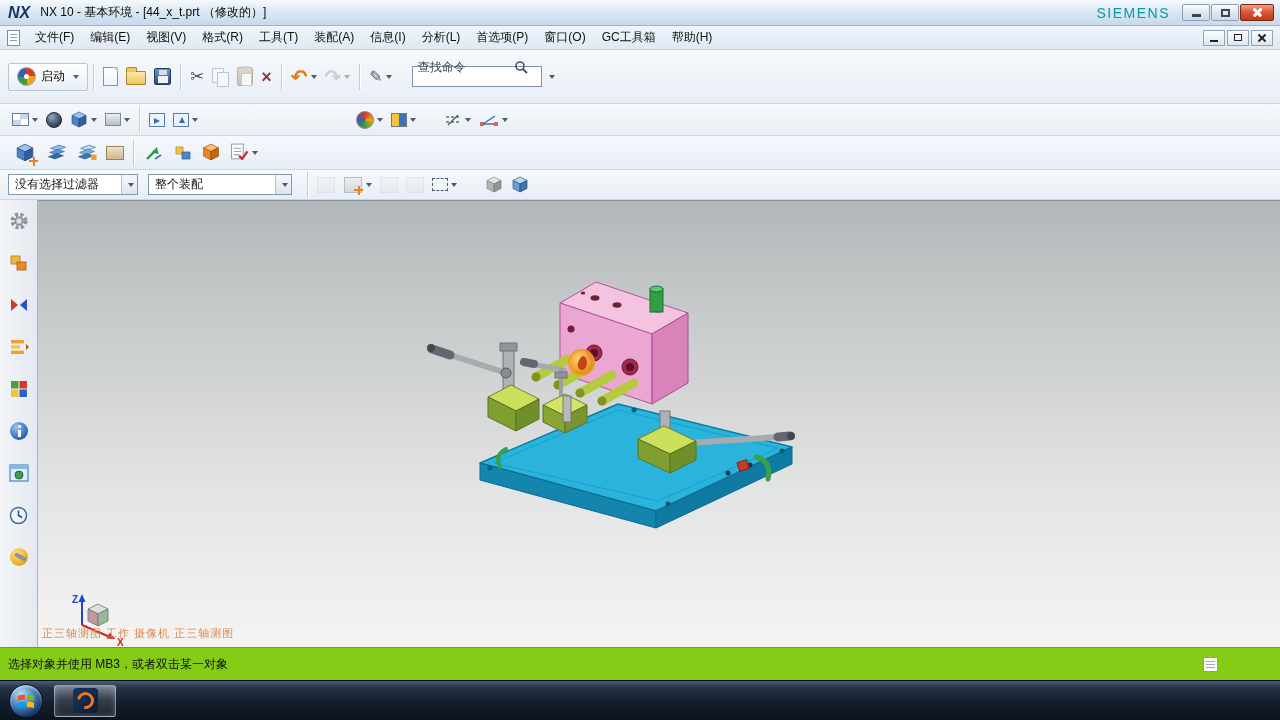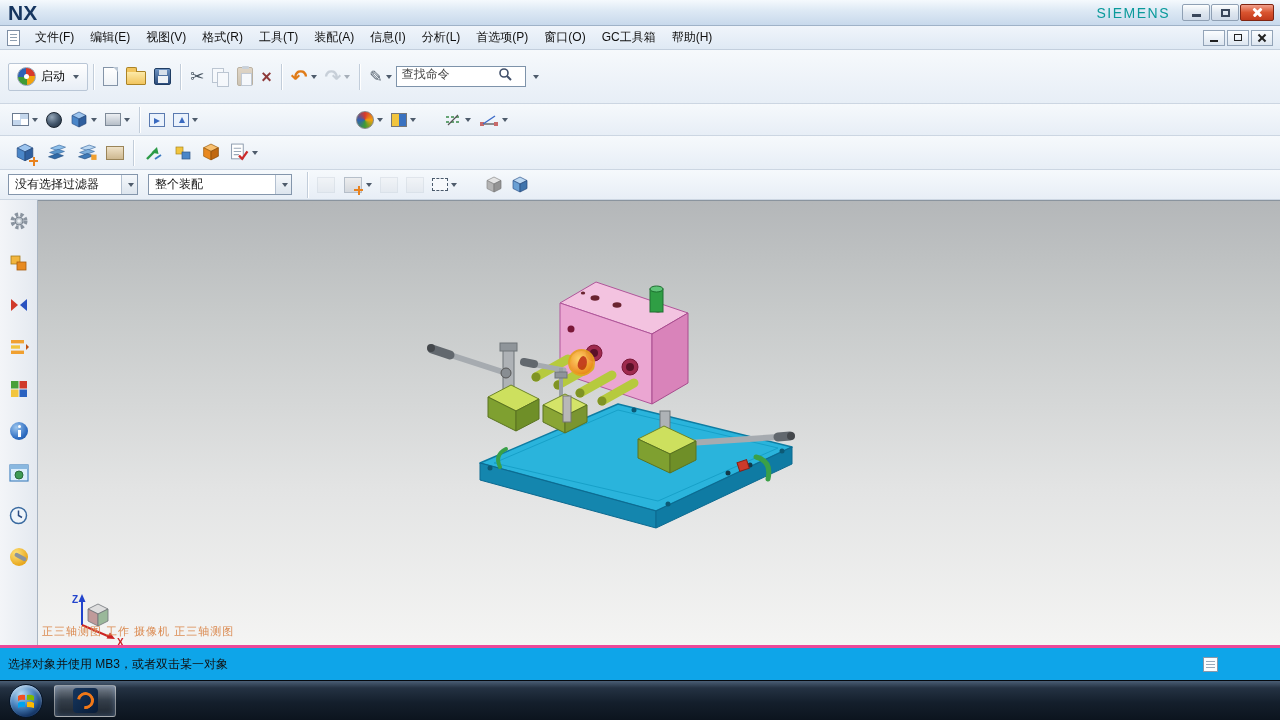--- a/index.html
+++ b/index.html
@@ -2,21 +2,21 @@
 <html><head>
 <meta charset="utf-8">
 <style>
 *{margin:0;padding:0;box-sizing:border-box}
 html,body{width:1280px;height:720px}
 body{font-family:"Liberation Sans","DejaVu Sans",sans-serif;font-size:12px;color:#111;overflow:hidden;background:#000}
 .app{position:relative;width:1280px;height:720px;display:flex;flex-direction:column;background:#e9eef5}
 
 
 .titlebar{height:26px;display:flex;align-items:center;padding:0 6px;background:linear-gradient(180deg,#f5f9fd,#dce8f4 45%,#c8d9ec);border-bottom:1px solid #9fb2c8;flex:none}
-.nx-logo{font-weight:bold;font-size:21px;color:#15355f;margin:0 10px 0 2px}
+.nx-logo{font-weight:bold;font-style:italic;font-size:16px;color:#15355f;margin:0 10px 0 2px}
 .title-text{font-size:12px;color:#0a0a0a}
 .tb-right{margin-left:auto;display:flex;align-items:center;gap:12px}
 .brand{color:#0a9a9b;font-weight:normal;font-size:14px;letter-spacing:1.5px}
 .winbtns{display:flex;gap:1px}
 .winbtn{width:28px;height:17px;border:1px solid #8fa0b4;border-radius:2px;background:linear-gradient(#fdfefe,#dfe7f0 50%,#cfdae8);display:flex;align-items:center;justify-content:center;position:relative}
 .winbtn.close{width:34px;background:linear-gradient(#f2a08c,#d9542f 50%,#c13a1c);border-color:#7e2512}
 .g-min{width:9px;height:3px;background:#39465a;margin-top:6px}
 .g-max{width:9px;height:8px;border:2px solid #39465a}
 .g-x1,.g-x2{position:absolute;width:11px;height:2.5px;background:#fff;border-radius:1px}
 .g-x1{transform:rotate(45deg)}.g-x2{transform:rotate(-45deg)}
@@ -55,21 +55,21 @@
 .i-copy{width:17px;height:18px;position:relative}
 .i-copy::before,.i-copy::after{content:"";position:absolute;width:10px;height:13px;background:#fff;border:1px solid #7e8ea2}
 .i-copy::before{left:0;top:0}.i-copy::after{left:5px;top:4px}
 .i-paste{width:16px;height:19px;background:linear-gradient(#cdb089,#a98e62);border:1px solid #7c6238;border-radius:2px;position:relative}
 .i-paste::before{content:"";position:absolute;left:3px;top:5px;width:9px;height:11px;background:#fff;border:1px solid #8a97a8}
 .i-paste::after{content:"";position:absolute;left:4px;top:-2px;width:7px;height:3px;background:#9aa6b4;border-radius:1px}
 .x-del{color:#8e3a3a;font-weight:bold;font-size:18px}
 .x-undo{color:#e07b17;font-size:20px;font-weight:bold}
 .x-redo{color:#98a4b2;font-size:20px;font-weight:bold}
 .x-pen{color:#55616e;font-size:16px}
-.searchbox{display:flex;align-items:flex-start;height:21px;width:130px;background:#fff;border:1px solid #7e93aa;padding:0 3px 0 5px}
+.searchbox{display:flex;align-items:flex-end;height:21px;width:130px;background:#fff;border:1px solid #7e93aa;margin-left:16px;padding:0 3px 12px 5px}
 .searchbox input{border:0;outline:0;width:96px;font:inherit;font-size:12px;color:#333;background:transparent}
 .searchbox input::placeholder{color:#444}
 
 .i-grid{width:17px;height:13px;border:1px solid #6a7a90;background:conic-gradient(#c3d6ec 0 90deg,#fff 90deg 180deg,#c3d6ec 180deg 270deg,#fff 270deg)}
 .i-sphere{width:16px;height:16px;border-radius:50%;background:radial-gradient(circle at 35% 30%,#94a6b8,#42556a 55%,#1e2a38);border:1px solid #1a2430}
 .i-sq{width:16px;height:13px;border:1px solid #7e8a98;background:linear-gradient(#eceff2,#b6bec8)}
 .i-or{width:16px;height:14px;border:1px solid #5a7ab0;background:#eaf2fc;position:relative}
 .i-or::after{content:"";position:absolute;left:4px;top:4px;border-style:solid;border-width:3px 0 3px 6px;border-color:transparent transparent transparent #3a6ac0}
 .i-or.up::after{left:5px;top:3px;border-width:0 3px 6px 3px;border-color:transparent transparent #3a6ac0 transparent}
 .i-move{width:18px;height:18px;border-radius:50%;background:conic-gradient(#d8392b,#f2a30e,#3f9b35,#2f62b5,#d8392b);border:1px solid #888}
@@ -102,21 +102,21 @@
 .viewport{position:relative;flex:1;background:linear-gradient(180deg,#b4b7b9 0%,#c7caca 25%,#e3e4e4 65%,#f4f4f3 100%);border-top:1px solid #8a949e;overflow:hidden}
 .model{position:absolute;left:0;top:0}
 .watermark{position:absolute;left:530px;top:148px;display:flex;align-items:center;gap:7px;opacity:.92}
 .wm-logo{width:27px;height:27px;border-radius:50%;background:radial-gradient(circle at 40% 35%,#ffd860,#f08b1c 70%,#d86a0e);border:2px solid #e8a020;position:relative}
 .wm-logo::after{content:"";position:absolute;left:8px;top:5px;width:9px;height:14px;background:#c23a10;border-radius:50% 50% 50% 50%/60% 60% 40% 40%;transform:rotate(12deg)}
 .wm-title{font-size:21px;font-weight:bold;letter-spacing:2px;color:#e9472b;text-shadow:0 0 2px rgba(255,255,255,.8)}
 .wm-sub{font-size:6px;letter-spacing:1px;color:#c9603a}
 .triad{position:absolute;left:32px;top:388px}
 .view-label{position:absolute;left:4px;bottom:6px;font-size:11px;color:#db8b52;letter-spacing:1px}
 
-.cue{height:22px;background:#0ea5e9;border-top:3px solid #ec4899;display:flex;align-items:center;padding:16px 8px;flex:none}
+.cue{height:22px;background:#84cc16;border-top:1px solid #ec4899;display:flex;align-items:center;padding:16px 8px;flex:none}
 .cue-ic{margin-left:auto;margin-right:54px;width:15px;height:15px;border:1px solid #8a98aa;background:#fdfdfe;position:relative}
 .cue-ic::after{content:"";position:absolute;left:2px;top:3px;width:9px;height:1.5px;background:#9aaabb;box-shadow:0 3px 0 #9aaabb,0 6px 0 #9aaabb}
 
 .taskbar{height:40px;display:flex;align-items:center;background:linear-gradient(180deg,#4a5e75 0%,#243243 18%,#141f2c 55%,#0c141e 100%);border-top:1px solid #05090f;flex:none}
 .startorb{width:34px;height:34px;border-radius:50%;margin:0 7px 0 9px;background:radial-gradient(circle at 35% 28%,#b8dcf4,#4d86c0 40%,#16386a 72%,#0b2046 100%);border:1px solid #061528;box-shadow:inset 0 2px 3px rgba(255,255,255,.5);display:flex;align-items:center;justify-content:center}
 .taskbtn{width:62px;height:32px;margin-left:4px;border-radius:3px;border:1px solid rgba(255,255,255,.45);background:linear-gradient(rgba(255,255,255,.38),rgba(255,255,255,.14) 45%,rgba(255,255,255,.06));display:flex;align-items:center;justify-content:center;box-shadow:inset 0 0 6px rgba(160,200,255,.35)}
 .nx-app-ic{width:25px;height:25px;border-radius:4px;background:linear-gradient(135deg,#16375f,#091c38);position:relative}
 .nx-app-ic::after{content:"";position:absolute;inset:4px;border:3px solid #f07818;border-left-color:transparent;border-radius:50%;transform:rotate(-35deg)}
 .tray{margin-left:auto;display:flex;align-items:center;gap:10px}
 .t-sq{width:11px;height:9px;border:2px solid #dfe6ec}
@@ -130,20 +130,21 @@
 .clock{color:#eef3f8;font-size:11px;line-height:13px;text-align:center;margin:0 10px 0 4px}
 .showdesk{width:12px;height:40px;border-left:1px solid rgba(255,255,255,.35);background:linear-gradient(rgba(255,255,255,.14),rgba(255,255,255,.04))}
 </style>
 </head>
 <body>
 
 <div class="app">
 
   <div class="titlebar">
     <span class="nx-logo">NX</span>
+    <span class="title-text">NX 10 - 基本环境 - [44_x_t.prt （修改的）]</span>
     <div class="tb-right">
       <span class="brand">SIEMENS</span>
       <div class="winbtns">
         <div class="winbtn">
             <span class="g-min"></span>
           </div>
         <div class="winbtn">
             <span class="g-max"></span>
           </div>
         <div class="winbtn close">

